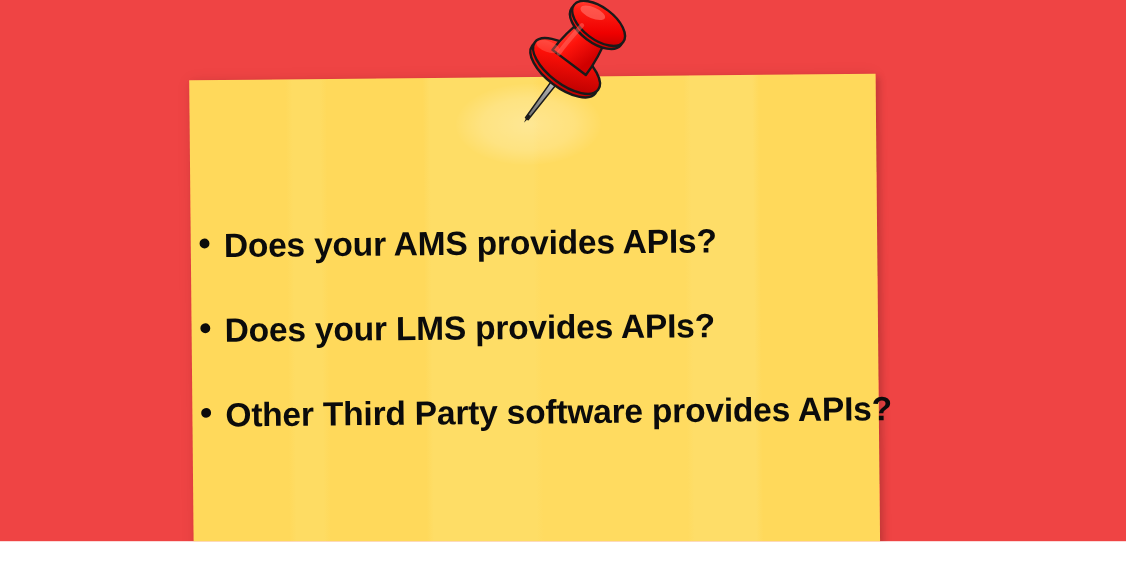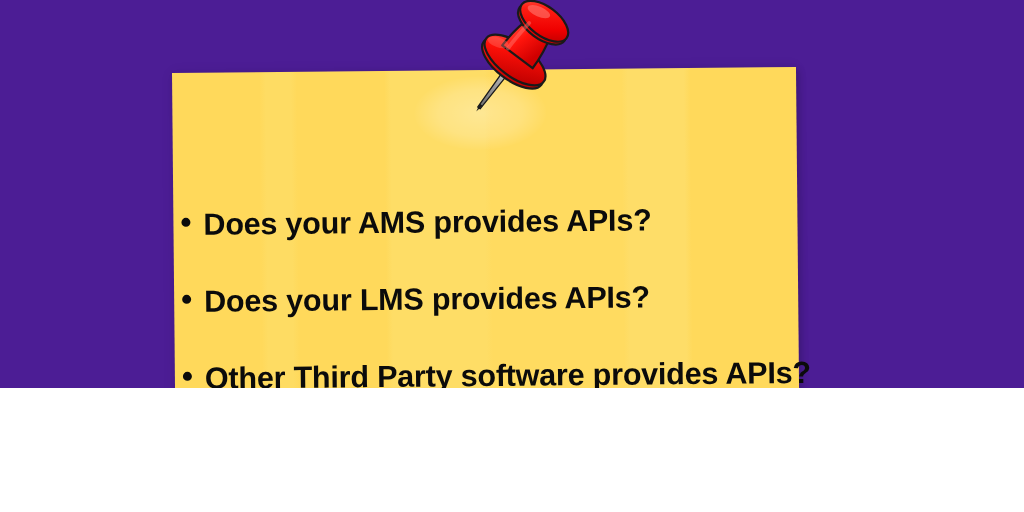--- a/index.html
+++ b/index.html
@@ -11,22 +11,22 @@
   body {
     width: 1024px;
     height: 512px;
     overflow: hidden;
     font-family: "Liberation Sans", sans-serif;
   }
 
   #stage {
     position: relative;
     width: 1024px;
-    height: 388px;
-    background: #4c1d95;
+    height: 492px;
+    background: #ef4444;
     overflow: hidden;
   }
 
   
   .note {
     position: absolute;
     left: 172px;
     top: 73px;
     width: 624px;
     height: 460px;

